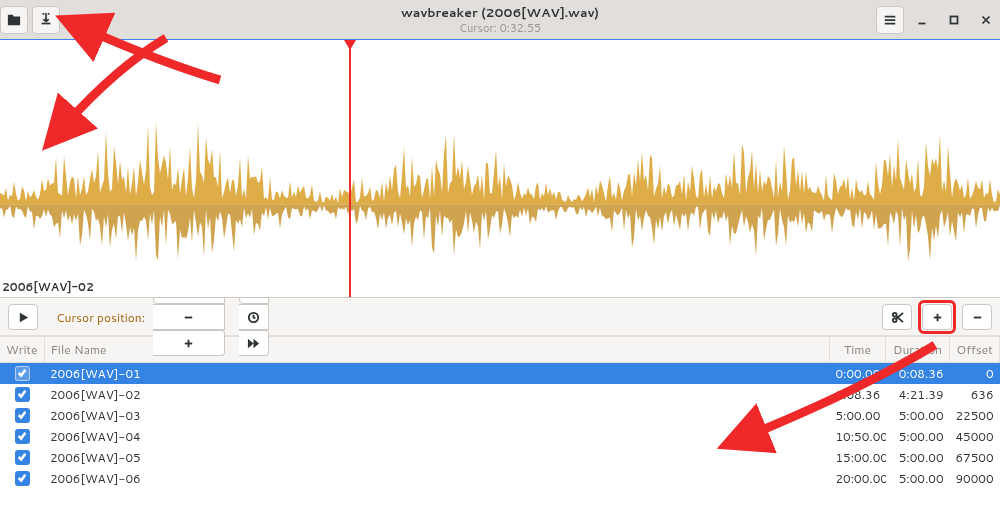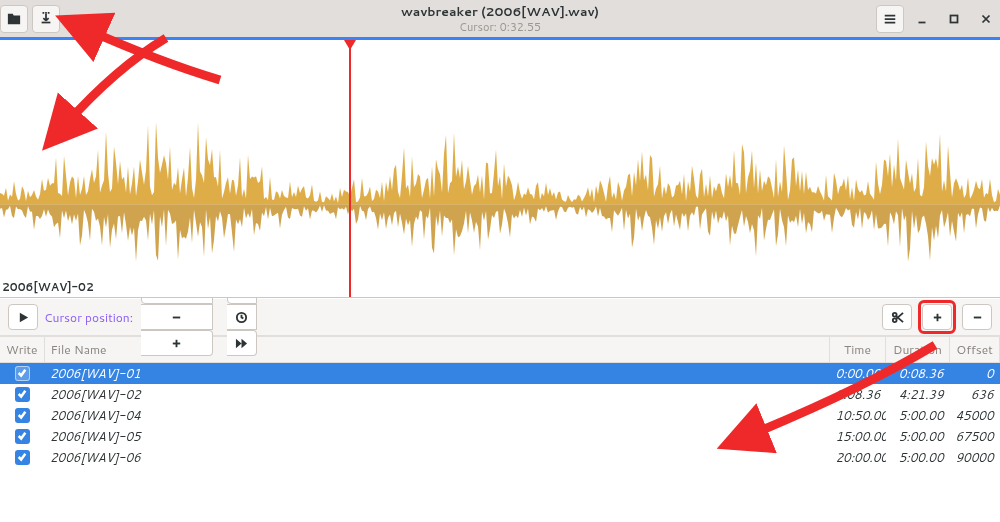--- a/index.html
+++ b/index.html
@@ -1,20 +1,20 @@
 <!DOCTYPE html>
 <html><head>
 <meta charset="utf-8">
 <style>
   * { box-sizing: border-box; margin: 0; padding: 0; }
   html, body { width: 1000px; height: 522px; overflow: hidden; font-family: "Cantarell", "Segoe UI", Arial, sans-serif; font-size: 12px; color: #2e3436; background: #f6f5f4; }
   .titlebar {
     height: 40px; background: #e1dedb;
     display: flex; align-items: center; padding: 0 0;
-    border-bottom: 3px solid #3b82f6;
+    border-bottom: 1px solid #3b82f6;
     position: relative;
   }
   .titlebar .left, .titlebar .right { display: flex; gap: 4px; }
   .titlebar .center { position: absolute; left: 0; right: 0; text-align: center; pointer-events: none; }
   .titlebar .center .t1 { font-weight: 600; font-size: 12.5px; color: #2e3436; }
   .titlebar .center .t2 { font-size: 11px; color: #9b9691; margin-top: -1px; }
   .tb-btn {
     width: 28px; height: 28px; border: 1px solid #cdc7c2; background: #f6f5f4;
     border-radius: 4px; display: flex; align-items: center; justify-content: center;
     cursor: pointer;
@@ -39,37 +39,37 @@
     border-radius: 4px; display: inline-flex; align-items: center; justify-content: center; cursor: pointer;
   }
   .btn svg { width: 13px; height: 13px; stroke: #2e3436; fill: #2e3436; stroke-width: 0; }
   .btn.stroke svg { fill: none; stroke-width: 2; }
   .btngroup { display: inline-flex; flex-direction: column; }
   .btngroup .btn { border-radius: 0; }
   .btngroup .btn:first-child { border-top-left-radius: 4px; border-bottom-left-radius: 4px; }
   .btngroup .btn:last-child { border-top-right-radius: 4px; border-bottom-right-radius: 4px; border-left: none; }
   .btngroup .btn:not(:first-child) { border-left: none; }
   .spin { height: 26px; width: 72px; border: 1px solid #cdc7c2; background: #fff; border-radius: 4px 0 0 4px; display: flex; align-items: center; padding: 0 6px; font-size: 12px; }
-  .cursor-lbl { font-size: 12px; color: #8b5cf6; margin: 0 4px 0 2px; }
+  .cursor-lbl { font-size: 12px; color: #a16207; margin: 0 4px 0 14px; }
   .spacer { flex: 1; }
   .toolbar2 .highlight { border: 3px solid #ef2929; border-radius: 6px; padding: 1px; margin: 0 2px; }
   .table-wrap { height: calc(522px - 40px - 258px - 38px); overflow: hidden; background: #fff; border-top: 1px solid #e1dedb; }
   table { width: 100%; border-collapse: collapse; table-layout: fixed; padding-left: 12px; }
   col.c-write { width: 44px; }
   col.c-name  { }
   col.c-time  { width: 56px; }
   col.c-dur   { width: 64px; }
   col.c-off   { width: 50px; }
   thead th {
     text-align: left; font-weight: 400; color: #8a8580; font-size: 12px;
     border-bottom: 1px solid #e1dedb; border-right: 1px solid #e1dedb;
     padding: 4px 6px; background: #f6f5f4; height: 22px;
   }
   thead th.r { text-align: center; }
-  tbody td { padding: 2px 6px; height: 20px; font-size: 12px; white-space: nowrap; overflow: hidden; font-style: italic; }
+  tbody td { padding: 2px 6px; height: 20px; font-size: 12px; white-space: nowrap; overflow: hidden; }
   tbody td.r { text-align: right; font-variant-numeric: tabular-nums; }
   tbody tr.sel td { background: #3584e4; color: #fff; }
   .chk {
     width: 15px; height: 15px; border-radius: 3px; background: #3584e4;
     display: inline-flex; align-items: center; justify-content: center;
   }
   tr.sel .chk { background: #ffffff33; border: 1px solid #ffffff88; }
   .chk svg { width: 10px; height: 10px; stroke: #fff; stroke-width: 3; fill: none; }
   tr.sel .chk svg { stroke: #fff; }
   
@@ -241,20 +241,31 @@
           <td class="r">0:08.36</td>
           <td class="r">4:21.39</td>
           <td class="r">636</td>
         </tr>
         <tr>
           <td style="text-align:center"><span class="chk">
               <svg viewBox="0 0 12 12">
                 <path d="M2 6l3 3 5-7"></path>
               </svg>
             </span></td>
+          <td>2006[WAV]-03</td>
+          <td class="r">5:00.00</td>
+          <td class="r">5:00.00</td>
+          <td class="r">22500</td>
+        </tr>
+        <tr>
+          <td style="text-align:center"><span class="chk">
+              <svg viewBox="0 0 12 12">
+                <path d="M2 6l3 3 5-7"></path>
+              </svg>
+            </span></td>
           <td>2006[WAV]-04</td>
           <td class="r">10:50.00</td>
           <td class="r">5:00.00</td>
           <td class="r">45000</td>
         </tr>
         <tr>
           <td style="text-align:center"><span class="chk">
               <svg viewBox="0 0 12 12">
                 <path d="M2 6l3 3 5-7"></path>
               </svg>

